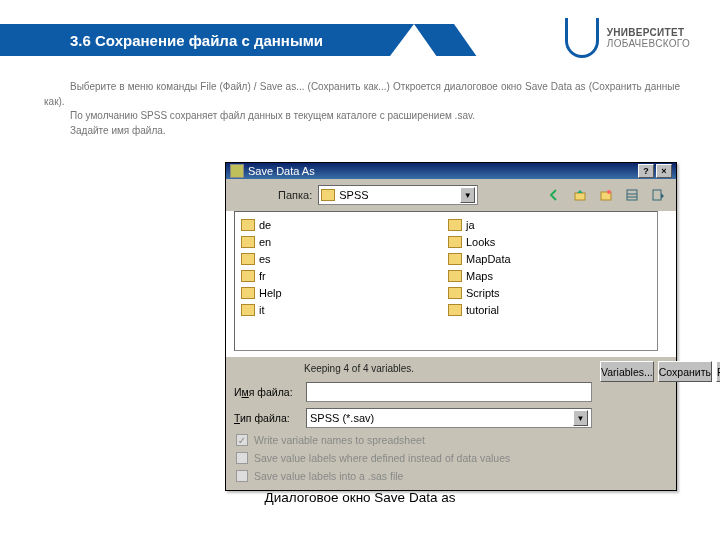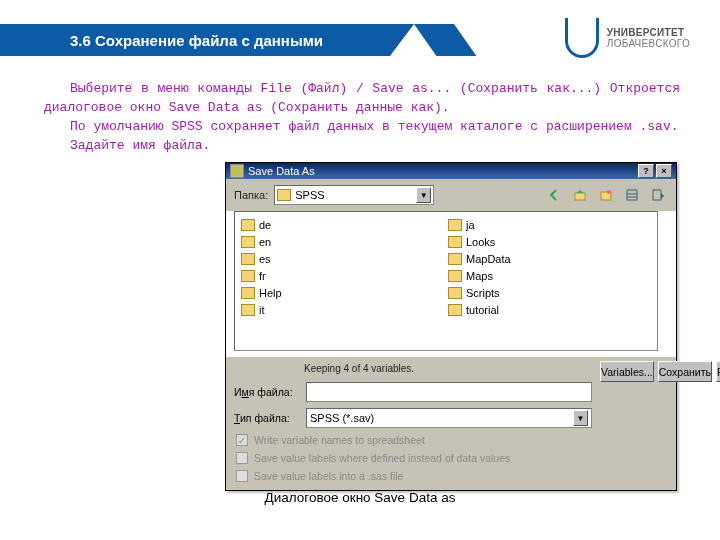--- a/index.html
+++ b/index.html
@@ -4,29 +4,29 @@
 <style>
   * { box-sizing: border-box; margin: 0; padding: 0; }
   body { width: 720px; height: 540px; font-family: Arial, sans-serif; background: #fff; position: relative; overflow: hidden; }
   .header-bar { position: absolute; left: 0; top: 24px; height: 32px; background: #0d5aa7; width: 390px; color: #fff; display: flex; align-items: center; padding-left: 70px; font-size: 15px; font-weight: bold; }
   .header-tri { position: absolute; left: 390px; top: 24px; width: 0; height: 0; border-top: 32px solid #0d5aa7; border-right: 24px solid transparent; }
   .header-tri2 { position: absolute; left: 414px; top: 24px; width: 40px; height: 32px; background: #0d5aa7; transform: skewX(35deg); transform-origin: top left; }
   .logo-block { position: absolute; right: 30px; top: 18px; display: flex; align-items: center; gap: 8px;}
   .logo-u { width: 34px; height: 40px; border: 3px solid #0d5aa7; border-top: none; border-radius: 0 0 20px 20px; position: relative; }
   .logo-text { font-size: 10px; font-weight: bold; color: #555; line-height: 1.1; letter-spacing: 0.3px;}
   .logo-text .l2{ color:#777; font-weight:normal;}
-  .body-text { position: absolute; left: 44px; top: 80px; right: 40px; font-size: 13px; color: #a21caf; line-height: 1.45; text-align: justify; font-family: Liberation Mono, monospace; }
+  .body-text { position: absolute; left: 44px; top: 80px; right: 40px; font-size: 10px; color: #737373; line-height: 1.45; text-align: justify; }
   .body-text p { text-indent: 26px; margin: 0; }
   .dialog-wrap { position: absolute; left: 225px; top: 162px; width: 452px; border: 1px solid #000; box-shadow: 2px 2px 2px rgba(0,0,0,0.25); font-family: Tahoma, sans-serif; font-size: 11px; }
   .titlebar { background: linear-gradient(#0a246a,#3a6ea5); color: #fff; height: 16px; display: flex; align-items: center; padding: 0 4px; }
   .titlebar .ticon{ width:14px;height:14px;background:#c0c05a;border:1px solid #888;margin-right:4px;display:inline-block;}
   .titlebar .sp{flex:1;}
   .winbtn{ width:16px;height:14px;background:#c0c0c0;border:1px solid #fff;border-right-color:#555;border-bottom-color:#555;margin-left:2px;display:flex;align-items:center;justify-content:center;color:#000;font-size:9px;font-weight:bold;cursor:default;}
   .toolbar-row{ background:#c6c3b6; padding:6px 8px; display:flex; align-items:center; gap:6px;}
-  .lbl{ color:#222;}
+  .lbl{ color:#222;margin-left:44px;}
   .combo{ flex:0 0 160px; display:flex; align-items:center; background:#fff; border:1px solid #888; border-top-color:#666;border-left-color:#666; height:20px; padding:0 2px;}
   .combo .fico{width:14px;height:12px;background:#f3d673;border:1px solid #b08a2a;margin-right:4px;}
   .combo .dd{width:15px;height:16px;background:#c0c0c0;border:1px solid #fff;border-right-color:#555;border-bottom-color:#555;margin-left:auto;display:flex;align-items:center;justify-content:center;font-size:8px;}
   .tbtn{width:20px;height:20px;background:#c6c3b6;display:flex;align-items:center;justify-content:center;border:1px solid transparent;}
   .tbtn svg{width:14px;height:14px;}
   .file-pane{ background:#fff; height:140px; border:1px solid #888; border-top-color:#666;border-left-color:#666; margin:0 18px 6px 8px; padding:4px; display:flex;}
   .fcol{ width:50%; }
   .fitem{ display:flex; align-items:center; height:17px; gap:4px; padding:0 2px;}
   .fitem .fico{width:14px;height:12px;background:#f3d673;border:1px solid #b08a2a;}
   .lower{ background:#c6c3b6; padding:4px 0 8px 8px; display:flex; gap:8px;}

